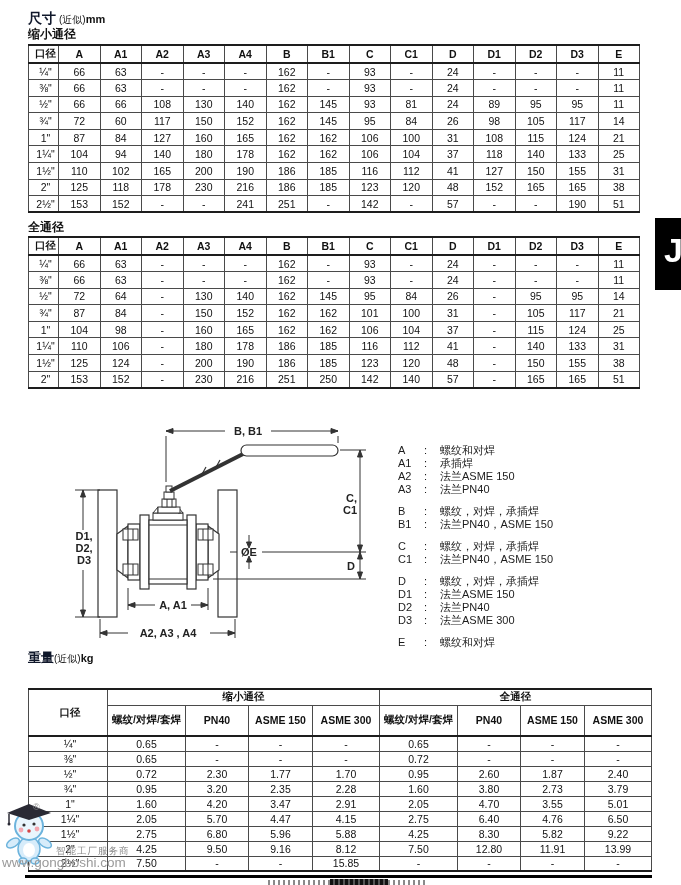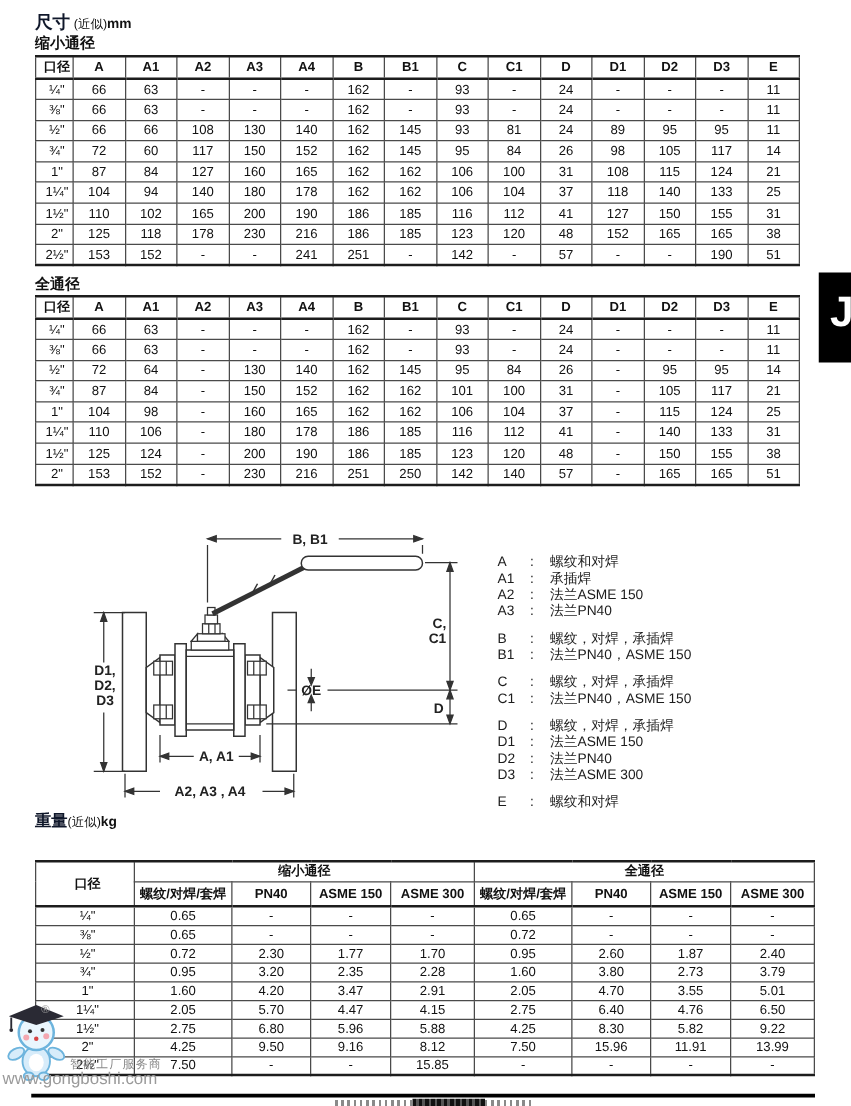--- a/index.html
+++ b/index.html
@@ -20,21 +20,21 @@
   th{font-weight:bold}
   .dim-table{left:28px;width:611px;border-top:2px solid #1d1d1d;border-bottom:2px solid #1d1d1d}
   .dim-table th{height:18px;border-bottom:2px solid #1d1d1d}
   .dim-table td{height:16.6px}
   .lbl{text-align:center;padding-left:4px}
   #reduced-table{top:44px}
   #full-table{top:236px}
 
   #weight-table{left:28px;top:688px;width:623px;border-top:2px solid #1d1d1d;border-bottom:2px solid #1d1d1d}
   #weight-table th.grp{height:16px}
-  #weight-table th.sub{height:20px;border-bottom:2px solid #1d1d1d}
+  #weight-table th.sub{height:31px;border-bottom:2px solid #1d1d1d}
   #weight-table th.port{border-bottom:2px solid #1d1d1d;vertical-align:middle}
   #weight-table td{height:15px}
 
   
   .section-tab{left:655px;top:218px;width:26px;height:72px;background:#000;overflow:hidden}
   .section-tab span{position:absolute;left:9px;top:13px;color:#fff;font-weight:bold;font-size:34px;
                     font-family:"Liberation Sans",sans-serif}
 
   
   #legend{left:398px;top:444px;position:absolute}
@@ -747,21 +747,21 @@
           <td>5.82</td>
           <td>9.22</td>
         </tr>
         <tr>
           <td class="lbl">2"</td>
           <td>4.25</td>
           <td>9.50</td>
           <td>9.16</td>
           <td>8.12</td>
           <td>7.50</td>
-          <td>15.96</td>
+          <td>12.80</td>
           <td>11.91</td>
           <td>13.99</td>
         </tr>
         <tr>
           <td class="lbl">2½"</td>
           <td>7.50</td>
           <td>-</td>
           <td>-</td>
           <td>15.85</td>
           <td>-</td>

